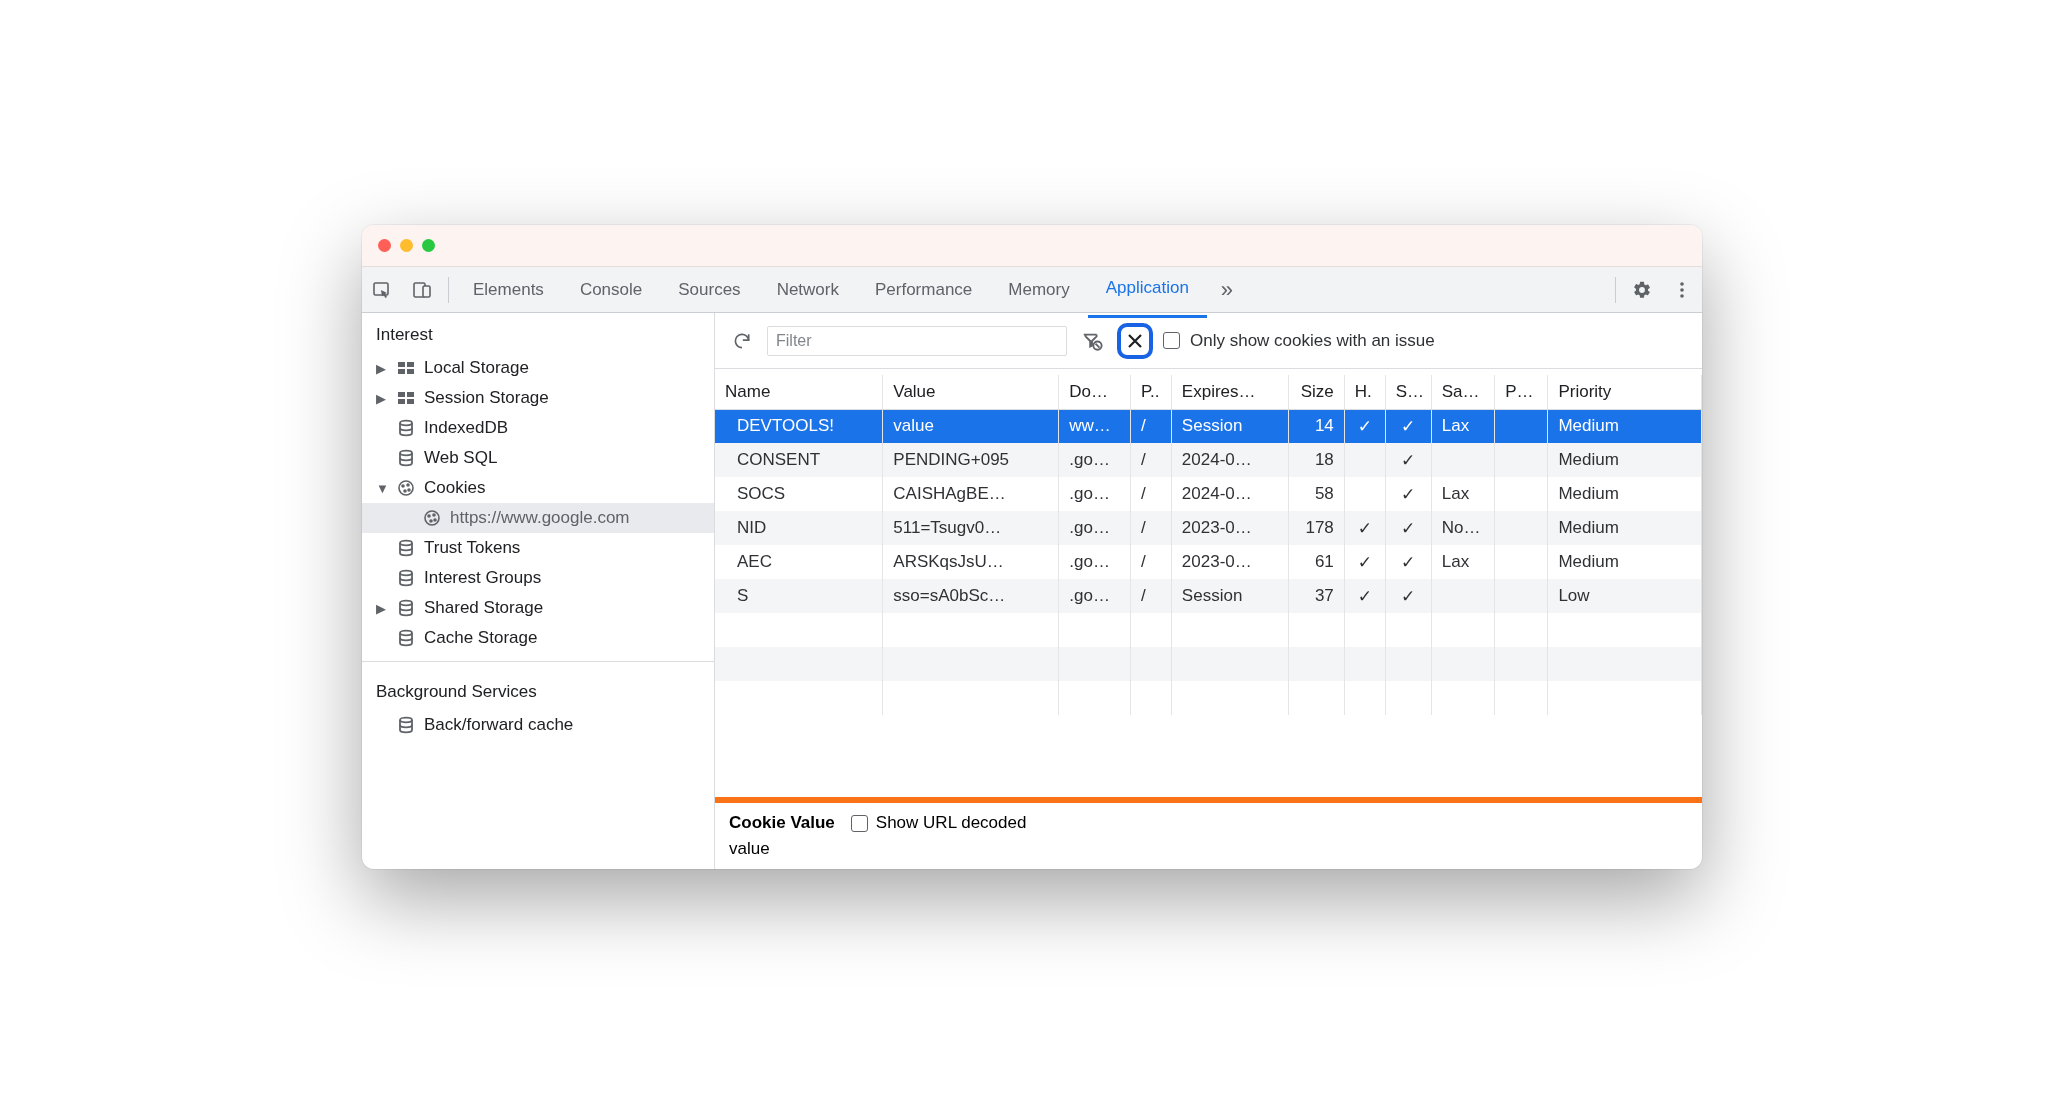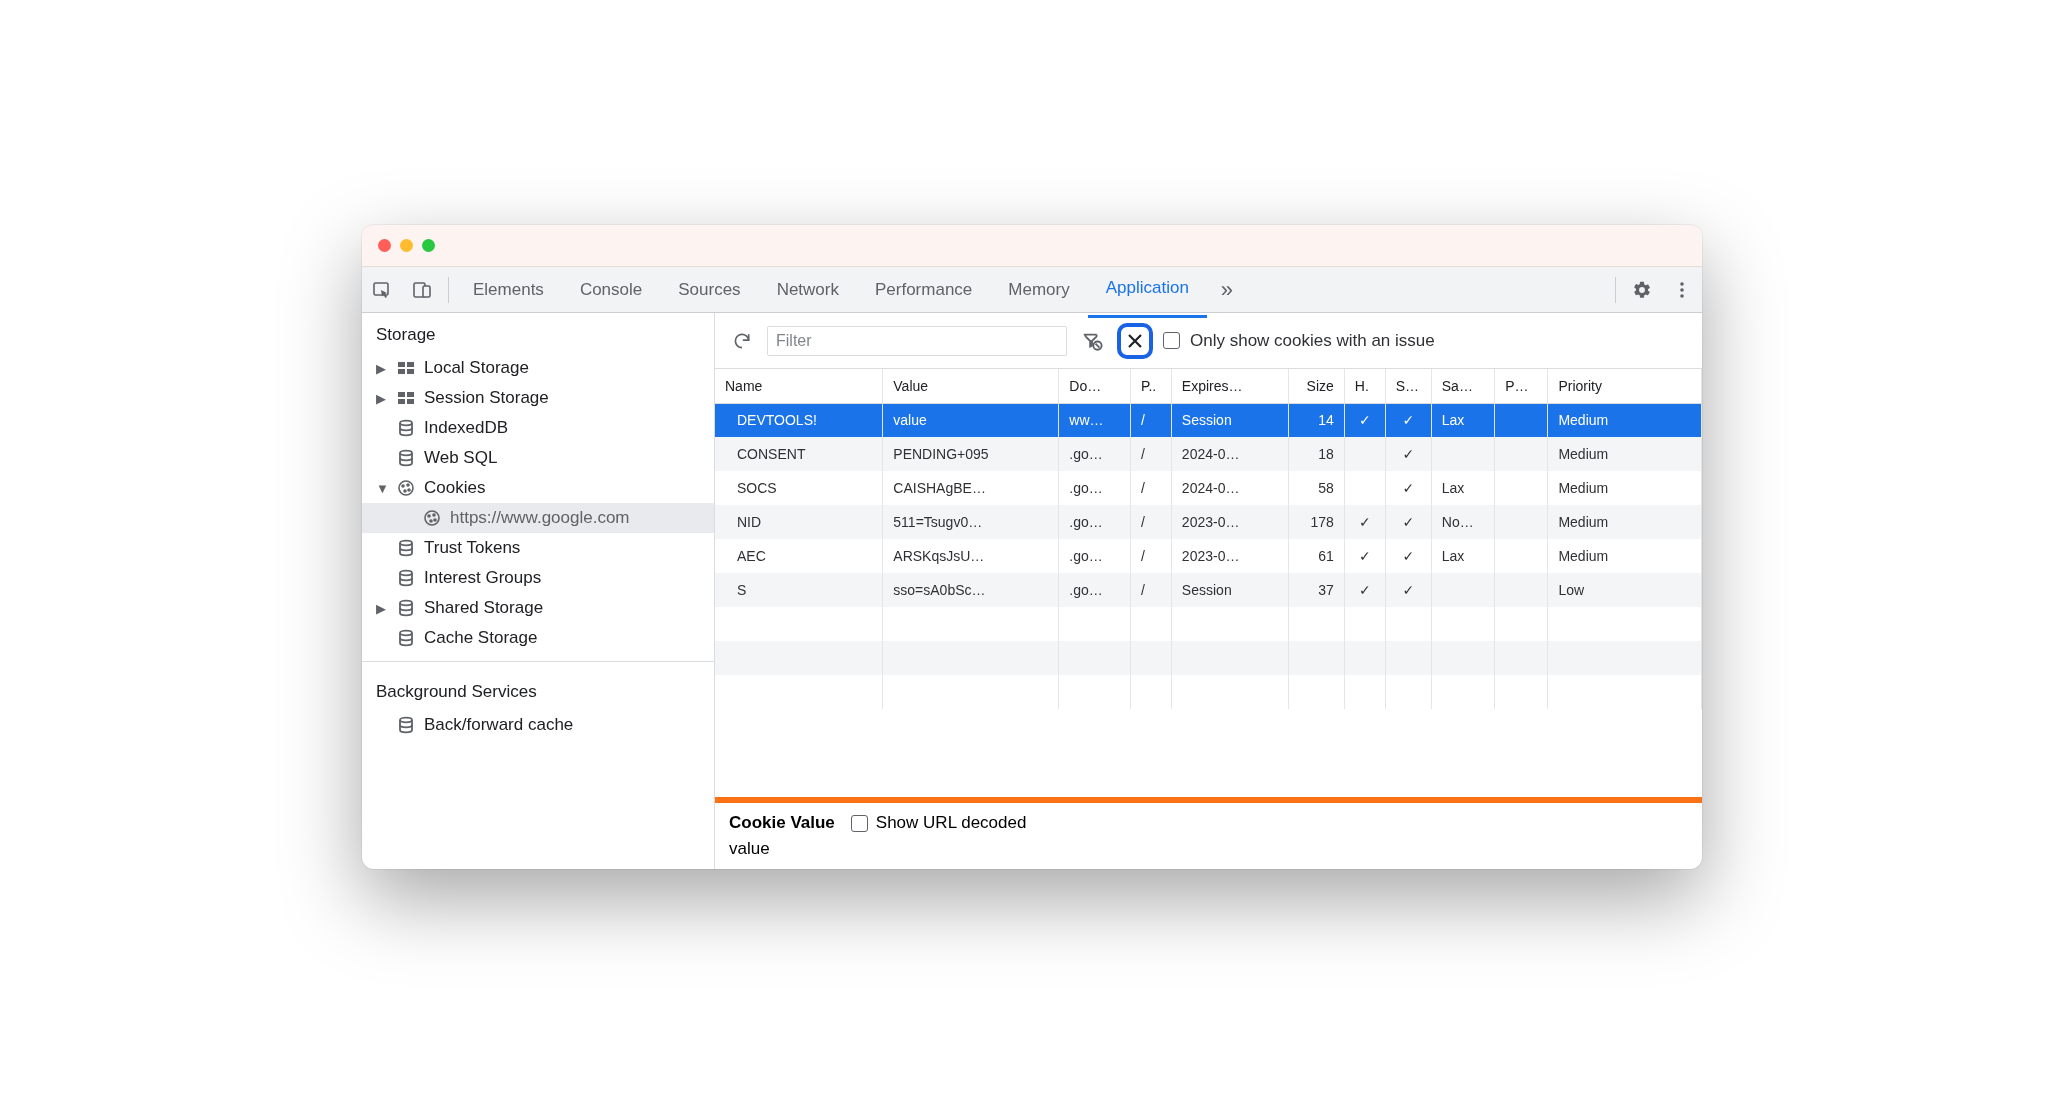--- a/index.html
+++ b/index.html
@@ -161,21 +161,22 @@
     color:#202124;
     cursor:pointer;
     font-weight:bold;
   }
   .chk {
     width:17px;height:17px;border:1.5px solid #5f6368;border-radius:3px;display:inline-block;
   }
   .grid {
     flex: 1;
     overflow: auto;
-    font-size: 14px;
+    font-size: 17px;
+    margin-top: 6px;
   }
   table {
     border-collapse: collapse;
     width: 100%;
     table-layout: fixed;
   }
   th, td {
     border-right: 1px solid #e4e5e7;
     padding: 6px 10px;
     text-align: left;
@@ -270,21 +271,21 @@
           <circle cx="10" cy="4" r="1.8"></circle>
           <circle cx="10" cy="10" r="1.8"></circle>
           <circle cx="10" cy="16" r="1.8"></circle>
         </svg>
     </div>
   </div>
 
   <div class="body">
 
     <div class="sidebar">
-      <div class="section-head">Storage</div>
+      <div class="section-head">Interest</div>
       <div class="tree" id="tree1">
           <div class="tree-item">
             <span class="toggle-tri">▶</span>
             <span class="ic">
               <svg width="18" height="18" viewBox="0 0 18 18" fill="#5f6368">
                 <rect x="1" y="3" width="7" height="5"></rect>
                 <rect x="10" y="3" width="7" height="5"></rect>
                 <rect x="1" y="10" width="7" height="5"></rect>
                 <rect x="10" y="10" width="7" height="5"></rect>
               </svg>

